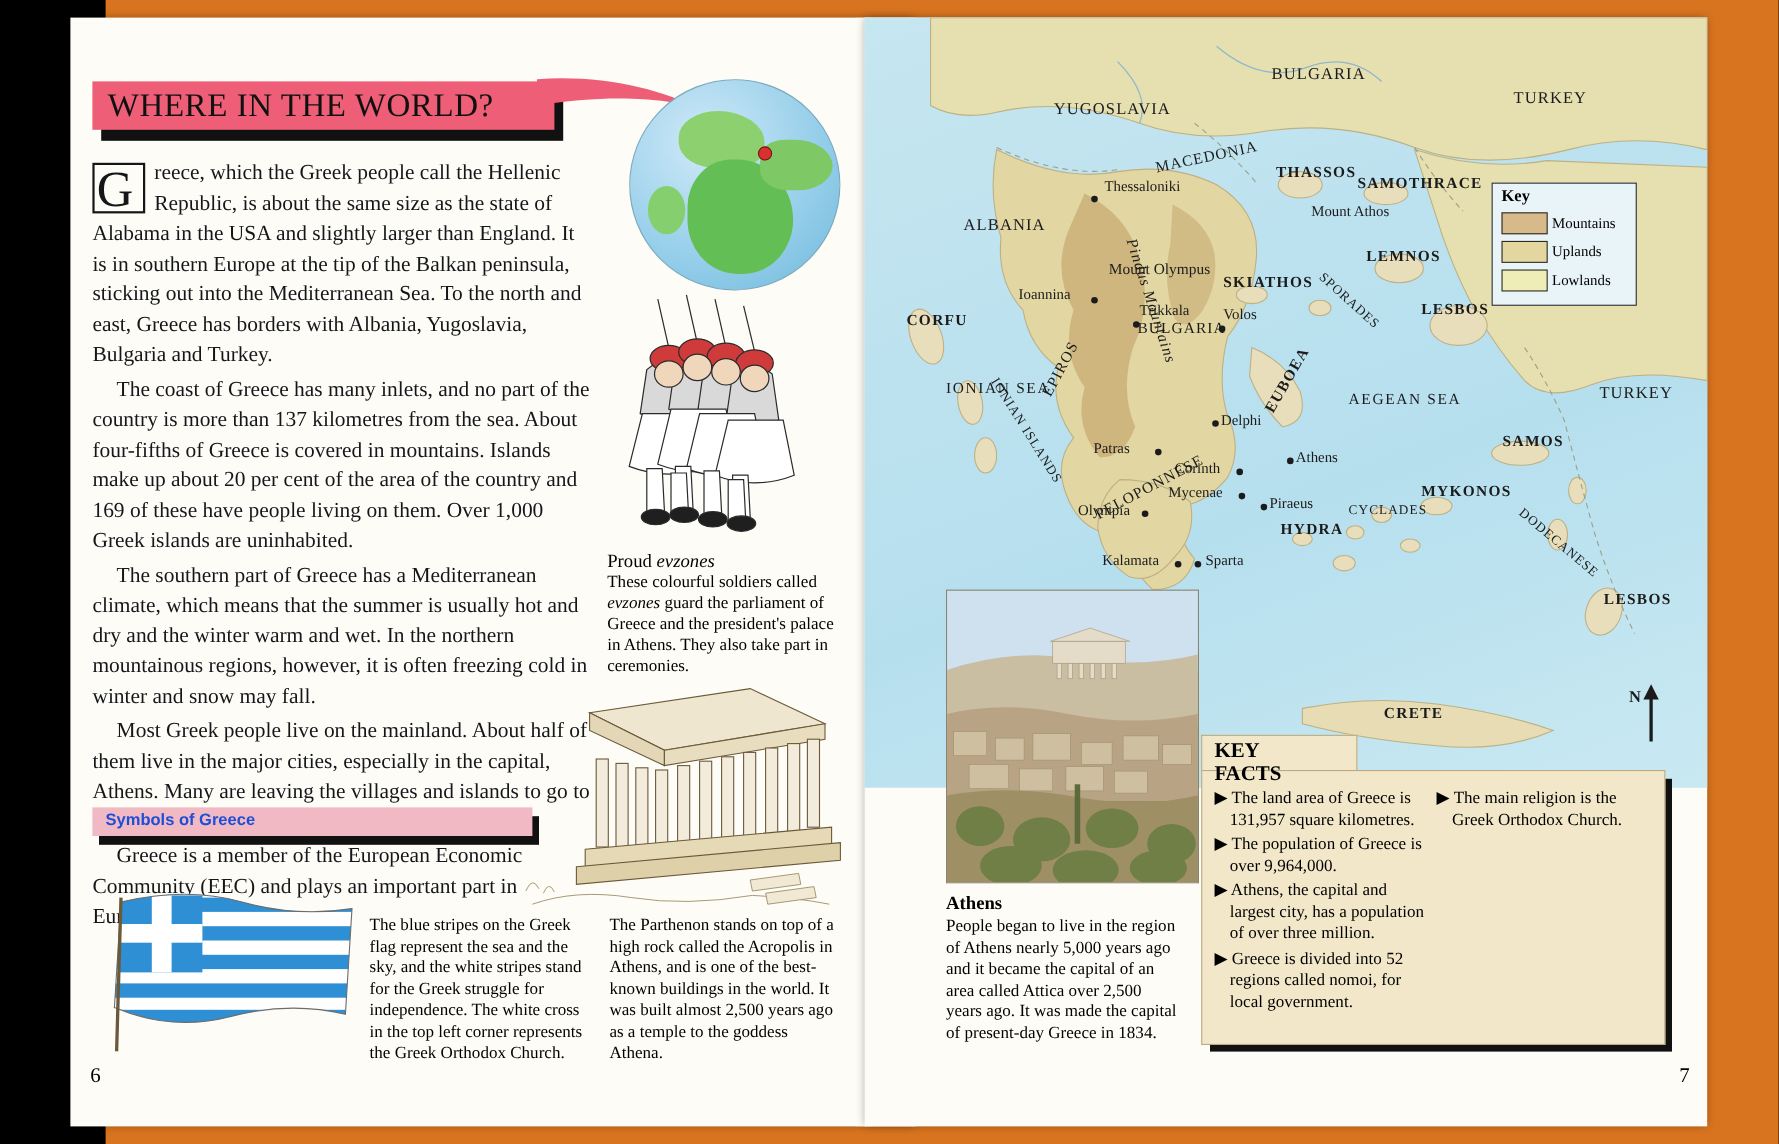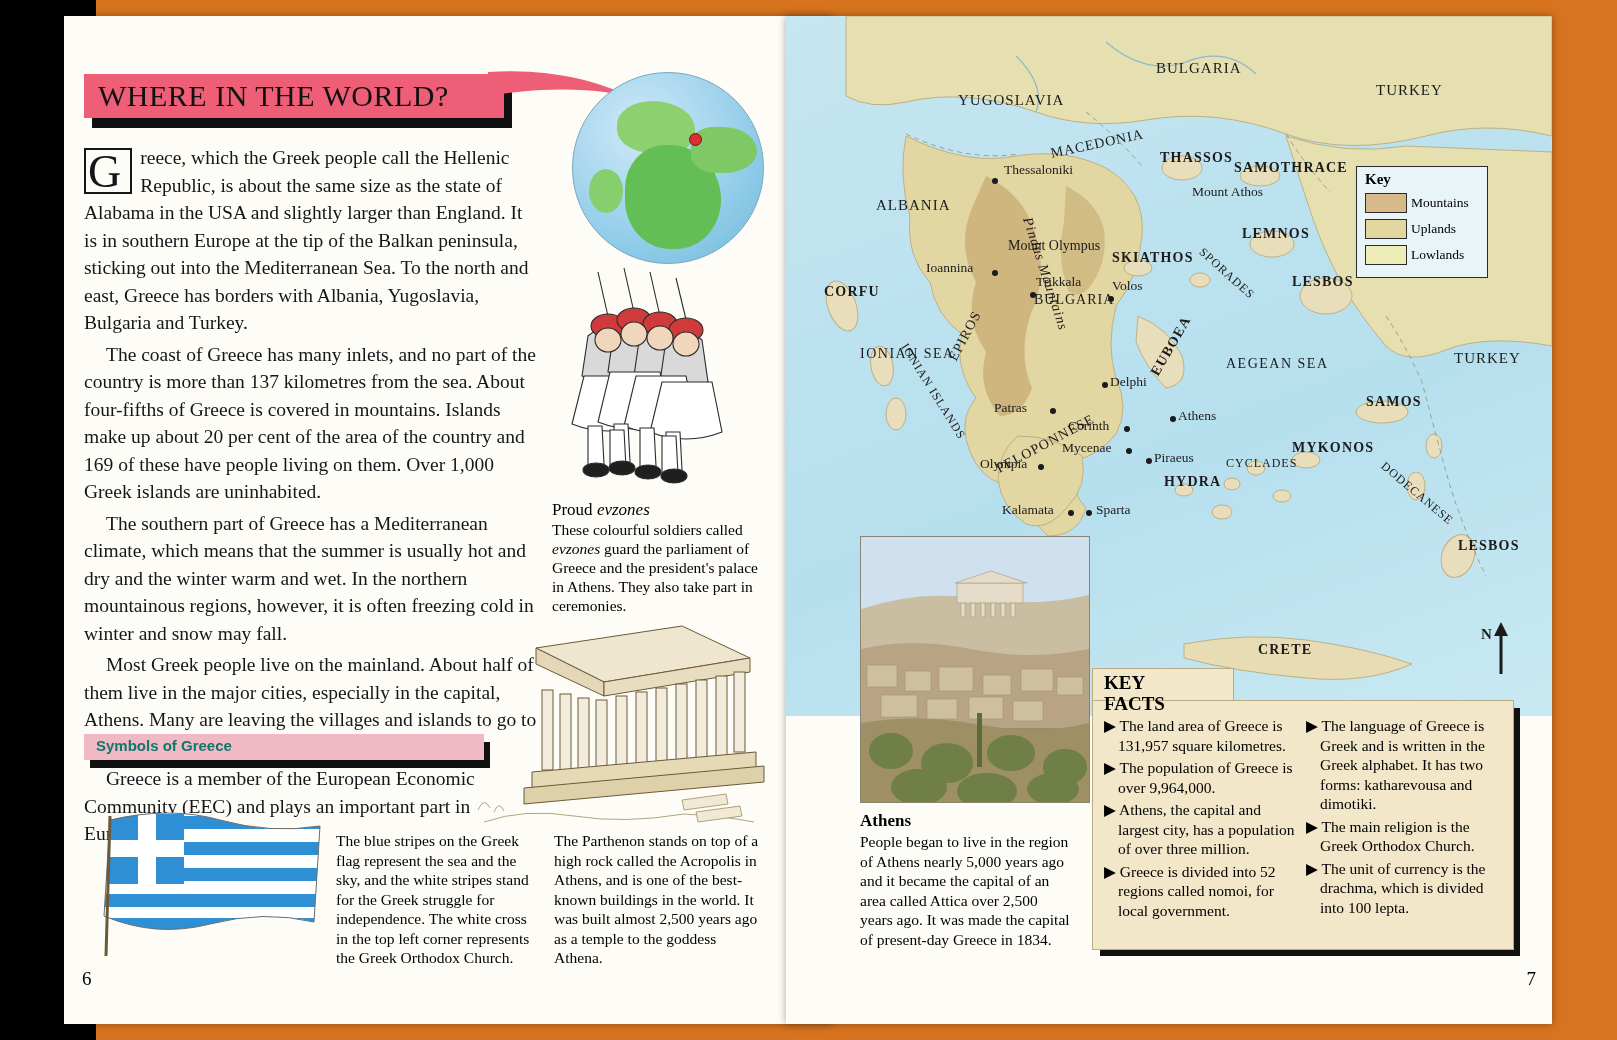--- a/index.html
+++ b/index.html
@@ -38,21 +38,21 @@
   .evz-cap-h{position:absolute;left:488px;top:484px;width:210px;font-family:"Liberation Serif",serif;font-size:17px;font-weight:normal;}
   .evz-cap-h i{font-style:italic;}
   .evz-cap{position:absolute;left:488px;top:504px;width:210px;font-family:"Liberation Serif",serif;font-size:15.5px;line-height:19px;}
   .evz-cap i{font-style:italic;}
 
   .parth{position:absolute;left:400px;top:570px;width:310px;height:250px;}
 
   .sym-wrap{position:absolute;left:20px;top:718px;width:440px;height:34px;}
   .sym-shadow{position:absolute;left:6px;top:8px;width:400px;height:26px;background:#111;}
   .sym-fill{position:absolute;left:0;top:0;width:400px;height:26px;background:#f0b9c4;}
-  .sym-text{position:absolute;left:12px;top:3px;font-family:"Liberation Sans",sans-serif;font-size:15px;font-weight:bold;color:#0f766e;}
+  .sym-text{position:absolute;left:12px;top:3px;font-family:"Liberation Sans",sans-serif;font-size:15px;font-weight:bold;color:#1d4ed8;}
 
   .flag{position:absolute;left:36px;top:790px;width:230px;height:150px;}
 
   .cap-flag{position:absolute;left:272px;top:815px;width:205px;font-family:"Liberation Serif",serif;font-size:15.5px;line-height:19.5px;}
   .cap-parth{position:absolute;left:490px;top:815px;width:210px;font-family:"Liberation Serif",serif;font-size:15.5px;line-height:19.5px;}
   .pg-left{position:absolute;left:18px;top:952px;font-family:"Liberation Serif",serif;font-size:19px;}
 
   
   .map{position:absolute;left:0;top:0;width:766px;height:700px;background:#bfe3ef;overflow:hidden;}
   .sea-deep{position:absolute;inset:0;background:linear-gradient(160deg,#c6e6f0,#b6dfee 60%,#c9e9f2);}
@@ -420,20 +420,18 @@
       <span>KEY</span><br>
       <span>FACTS</span>
     </div>
     <div class="kf-col kf-c1">
       <div>▶ <span>The land area of Greece is 131,957 square kilometres.</span></div>
       <div>▶ <span>The population of Greece is over 9,964,000.</span></div>
       <div>▶ <span>Athens, the capital and largest city, has a population of over three million.</span></div>
       <div>▶ <span>Greece is divided into 52 regions called nomoi, for local government.</span></div>
     </div>
     <div class="kf-col kf-c2">
-      <div>▶ <span>The language of Greece is Greek and is written in the Greek alphabet. It has two forms: katharevousa and dimotiki.</span></div>
       <div>▶ <span>The main religion is the Greek Orthodox Church.</span></div>
-      <div>▶ <span>The unit of currency is the drachma, which is divided into 100 lepta.</span></div>
     </div>
 
     <div class="pg-right">7</div>
   </div>
 </div>
 
 </body></html>

